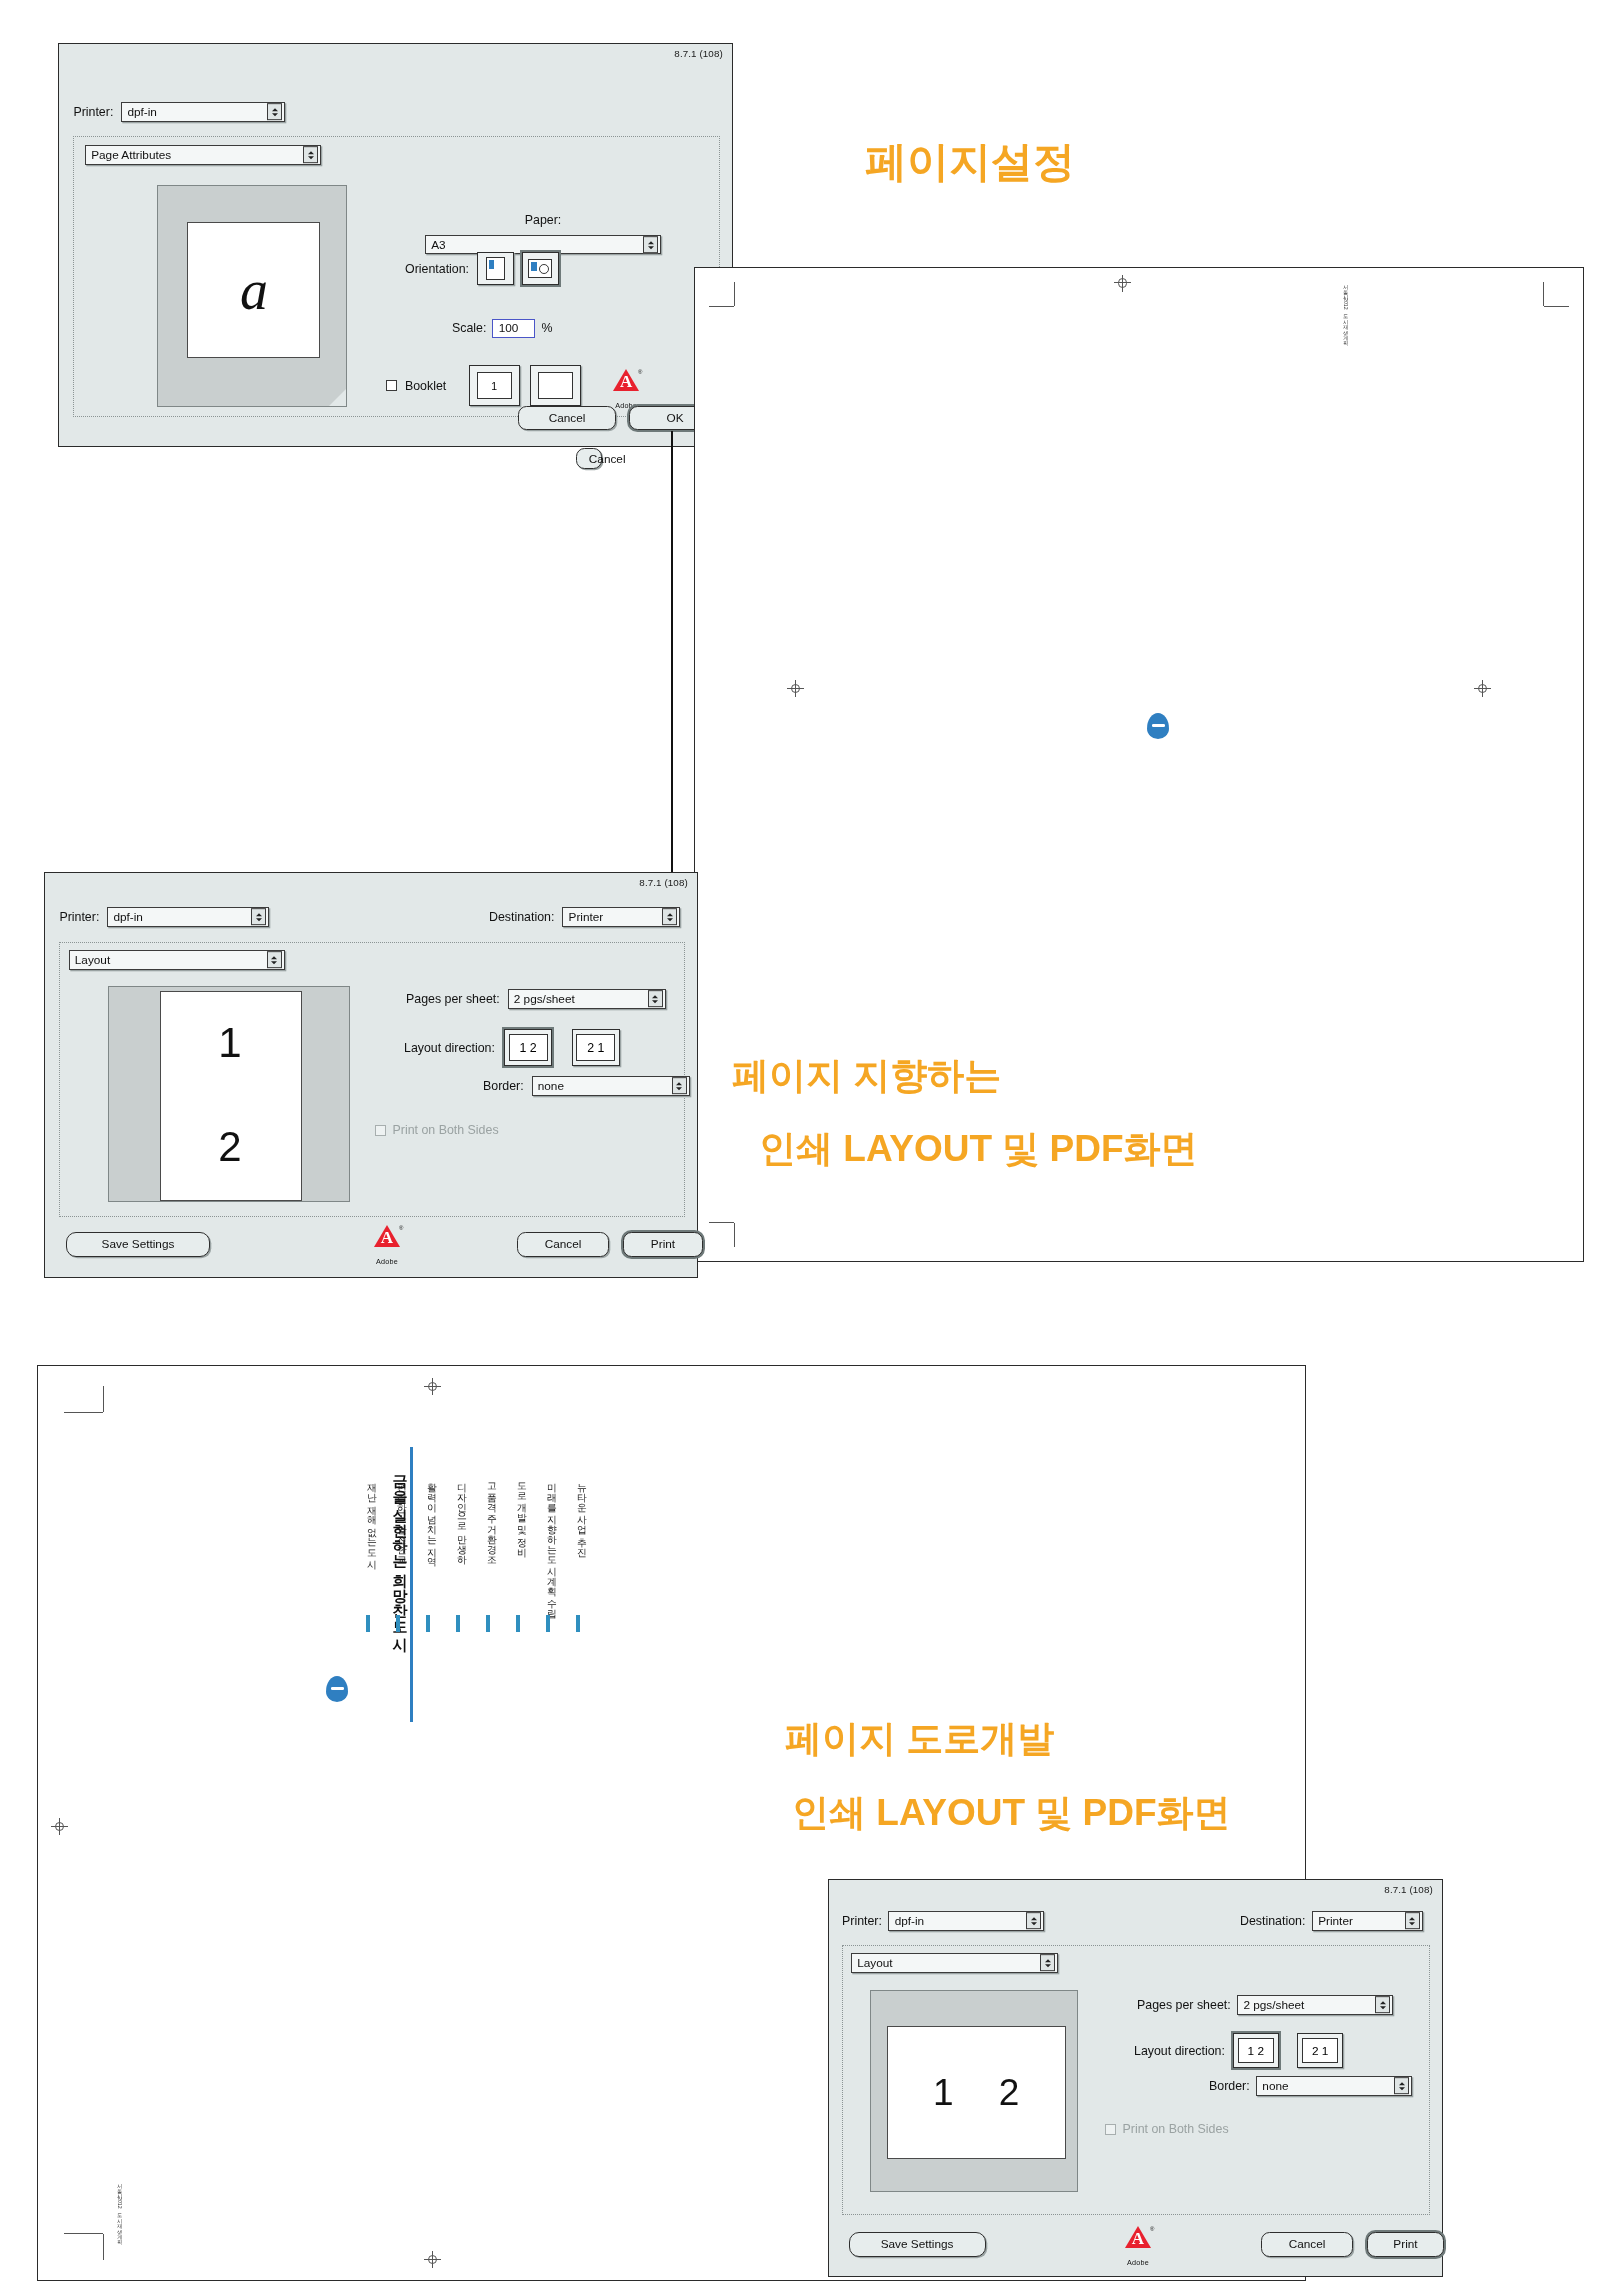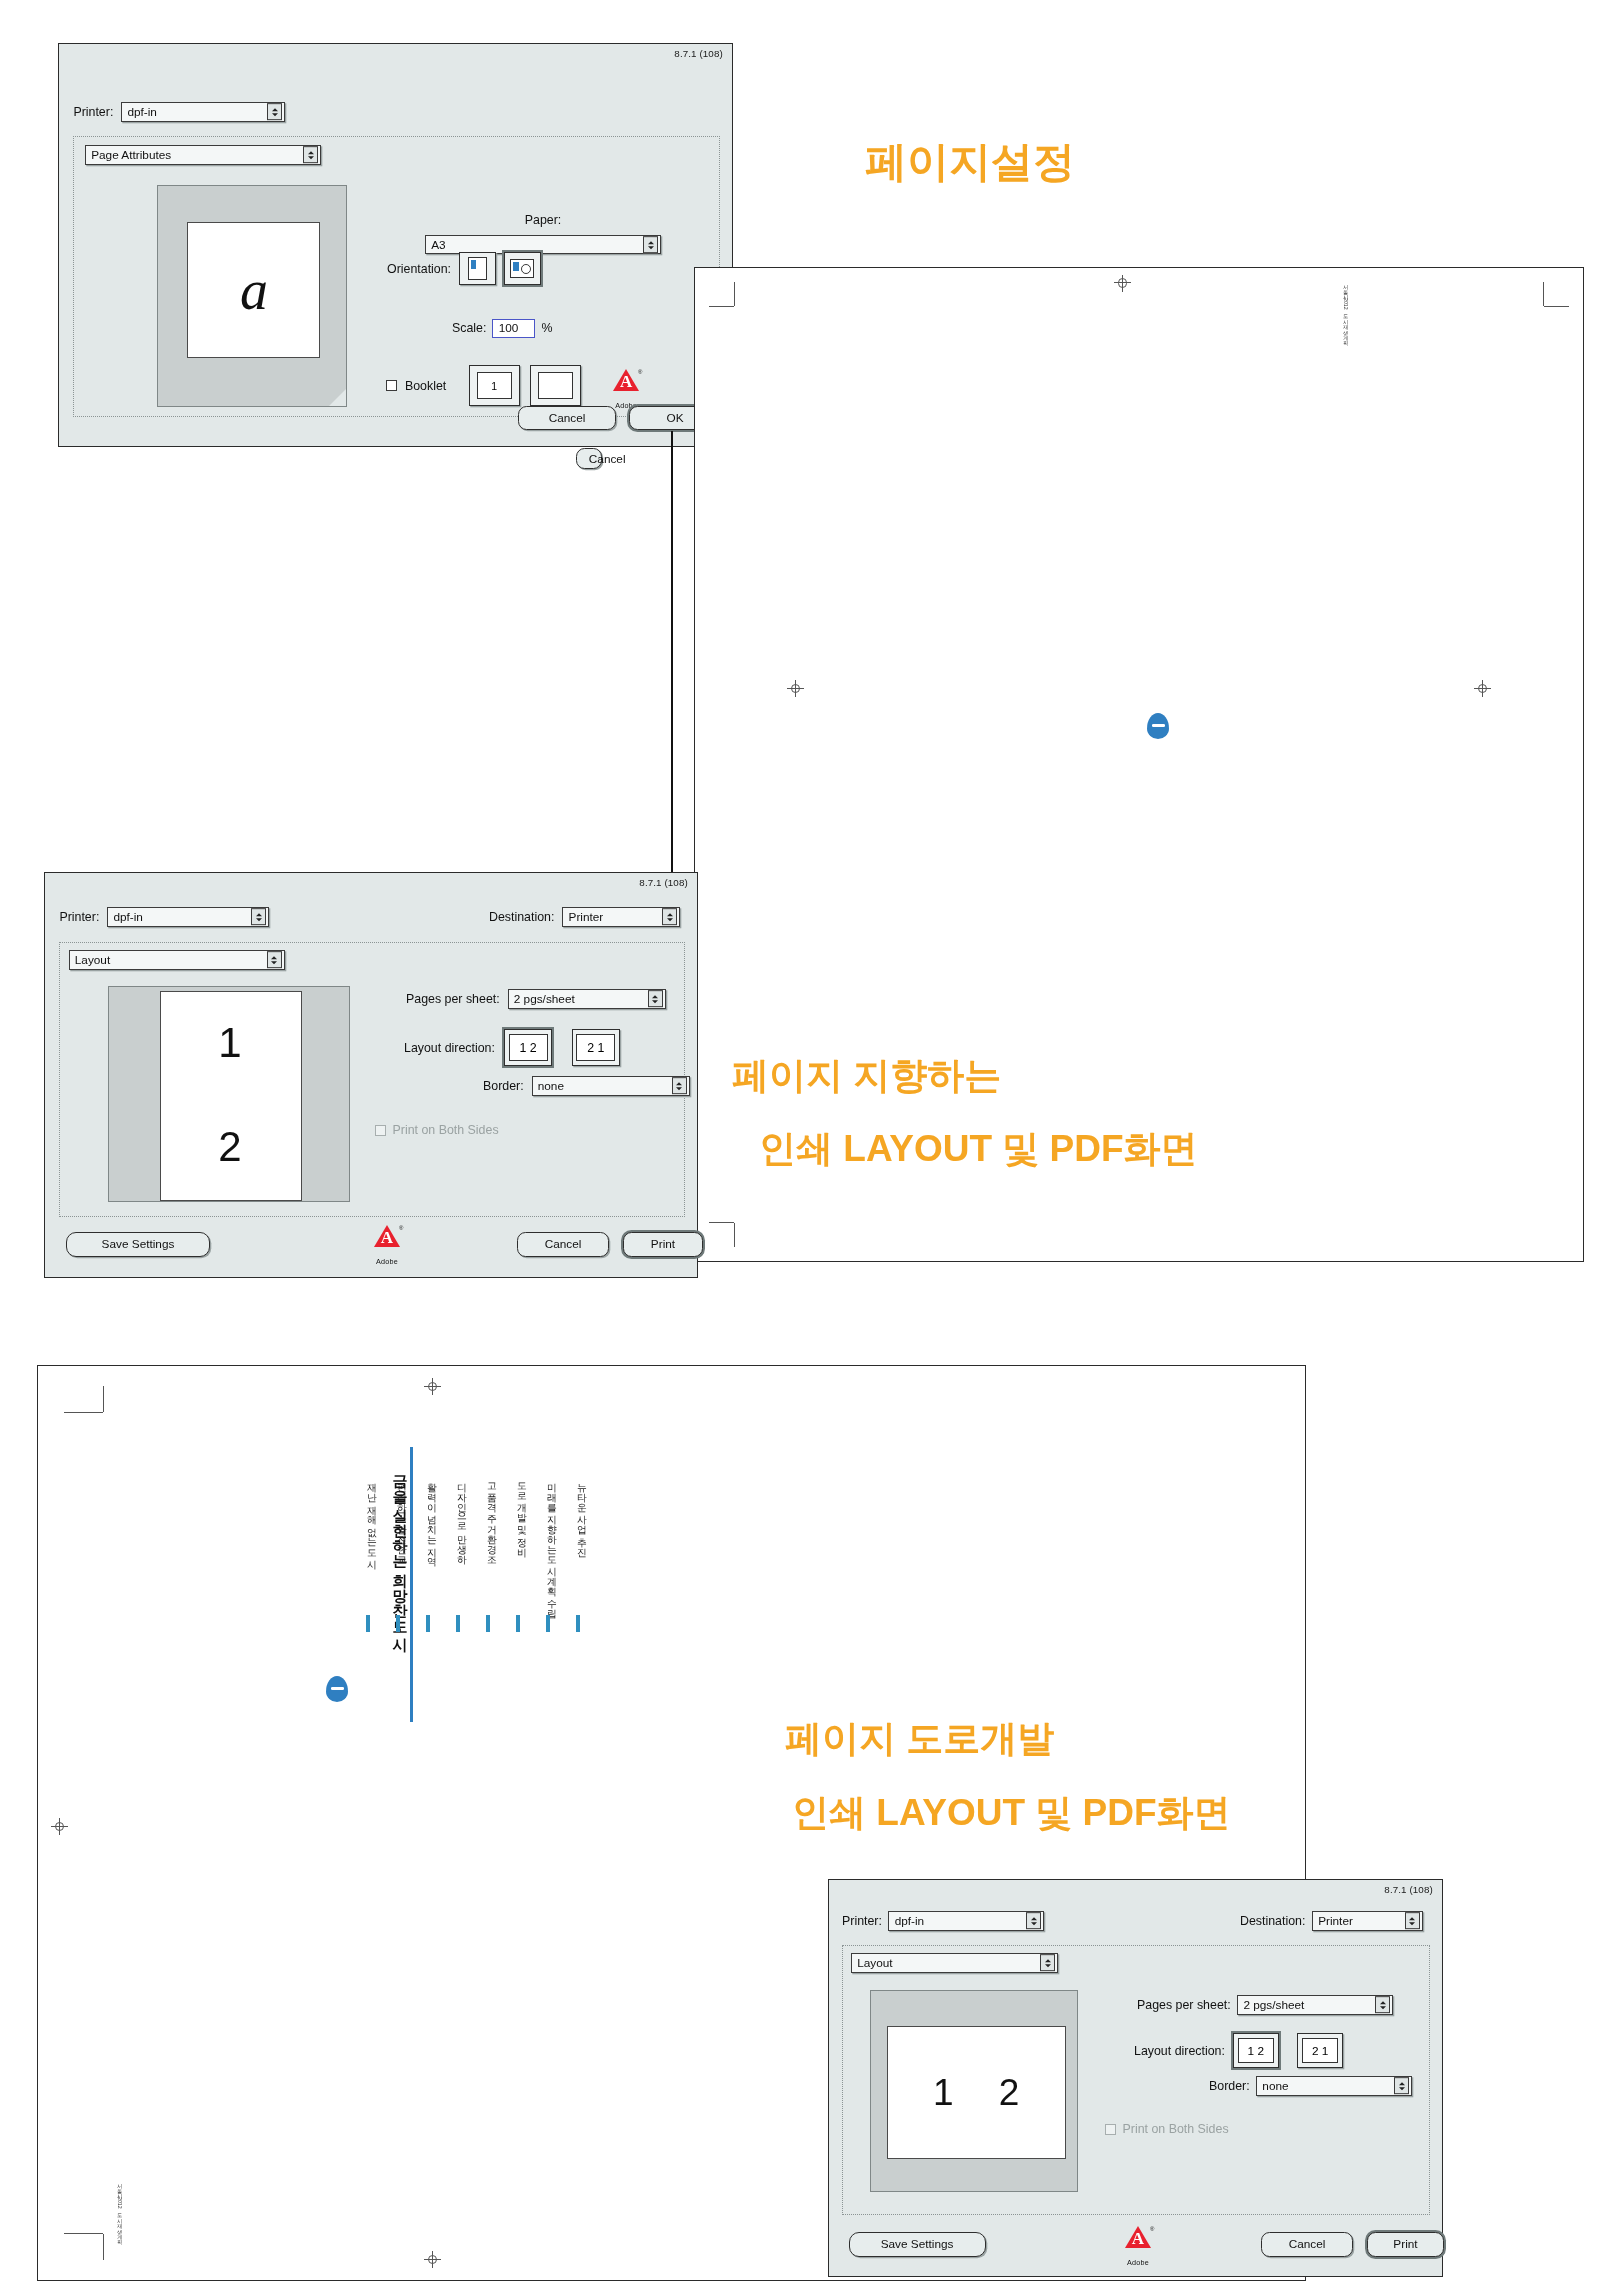--- a/index.html
+++ b/index.html
@@ -307,21 +307,21 @@
     <span class="lbl">Paper:</span>
     <div class="popup" style="width:236px;">
       <span>A3</span>
       <span class="arrows">
         <span class="arrow-up"></span>
           <span class="arrow-dn"></span>
       </span>
     </div>
   </div>
 
-  <div class="row" style="position:absolute; left:328px; top:208px; gap:7.9px;">
+  <div class="row" style="position:absolute; left:346px; top:208px; gap:7.9px;">
     <span class="lbl">Orientation:</span>
     <div class="icon-btn">
       <div style="width:17px;height:21px;background:#fff;border:0.7px solid #333;position:relative;">
         <div style="position:absolute;left:2px;top:2px;width:5.2px;height:9.2px;background:#2f7fc1;"></div>
       </div>
     </div>
     <div class="icon-btn sel">
       <div style="width:22px;height:17px;background:#fff;border:0.7px solid #333;position:relative;">
         <div style="position:absolute;left:2px;top:2px;width:5.2px;height:9.2px;background:#2f7fc1;"></div>
         <div style="position:absolute;right:2px;top:3.9px;width:7.9px;height:7.9px;border:1.3px solid #333;border-radius:50%;"></div>

